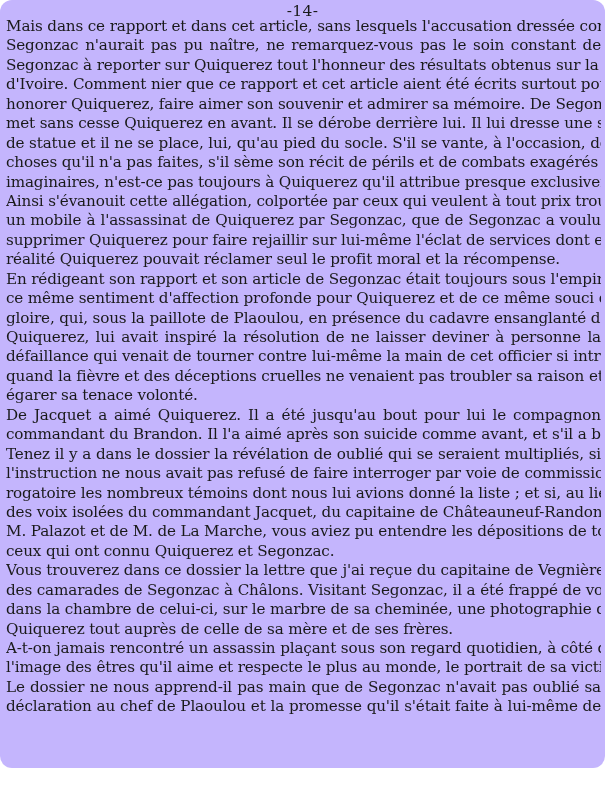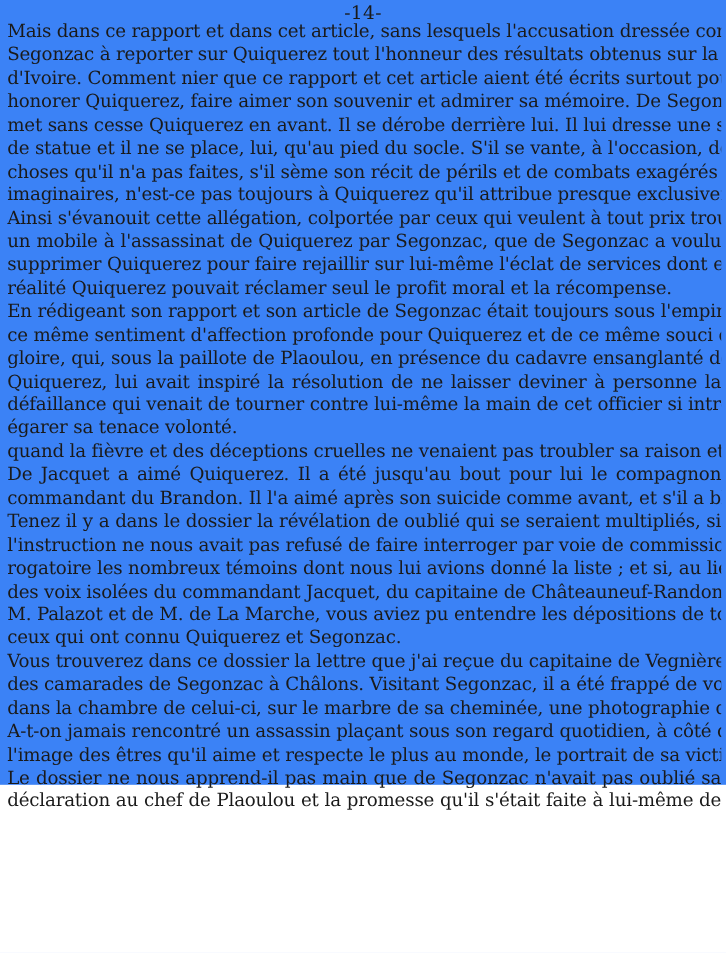--- a/index.html
+++ b/index.html
@@ -1,80 +1,82 @@
 <!DOCTYPE html>
 <html><head>
 <meta charset="utf-8">
 <style>
   html, body { margin: 0; padding: 0; background: #ffffff; }
   body {
     width: 605px; height: 794px; overflow: hidden; position: relative;
     font-family: "DejaVu Serif", "Liberation Serif", serif;
     color: #1a1a1a;
   }
-  .page { position: absolute; left: 0; top: 0; width: 605px; height: 654px; background: #3b82f6; }
+  .page { position: absolute; left: 0; top: 0; width: 605px; height: 768px; background: #c4b5fd; border-radius: 12px; }
   .page-number {
     position: absolute; top: 2px; left: 0; width: 605px; text-align: center;
     font-size: 15.5px; line-height: 18px; letter-spacing: 0.3px;
   }
   .body-text {
     position: absolute; top: 17px; left: 6px; width: 595px;
     font-size: 15.2px; line-height: 19.45px; letter-spacing: -0.15px;
   }
   .para { margin: 0; text-align: justify; text-align-last: left; }
   .line { display: block; text-align: justify; text-align-last: justify; white-space: nowrap; overflow: hidden; height: 19.45px; }
   .line.last { text-align-last: left; }
 </style>
 </head>
 <body>
 
 <div class="page">
   <div class="page-number">-14-</div>
   <div class="body-text" id="body-text">
       <div class="para">
         <span class="line">Mais dans ce rapport et dans cet article, sans lesquels l'accusation dressée contre</span>
+        <span class="line">Segonzac n'aurait pas pu naître, ne remarquez-vous pas le soin constant de</span>
         <span class="line">Segonzac à reporter sur Quiquerez tout l'honneur des résultats obtenus sur la côte</span>
         <span class="line">d'Ivoire. Comment nier que ce rapport et cet article aient été écrits surtout pour</span>
         <span class="line">honorer Quiquerez, faire aimer son souvenir et admirer sa mémoire. De Segonzac y</span>
         <span class="line">met sans cesse Quiquerez en avant. Il se dérobe derrière lui. Il lui dresse une sorte</span>
         <span class="line">de statue et il ne se place, lui, qu'au pied du socle. S'il se vante, à l'occasion, de</span>
         <span class="line">choses qu'il n'a pas faites, s'il sème son récit de périls et de combats exagérés ou</span>
         <span class="line">imaginaires, n'est-ce pas toujours à Quiquerez qu'il attribue presque exclusivement</span>
       </div>
       <div class="para">
         <span class="line">Ainsi s'évanouit cette allégation, colportée par ceux qui veulent à tout prix trouver</span>
         <span class="line">un mobile à l'assassinat de Quiquerez par Segonzac, que de Segonzac a voulu</span>
         <span class="line">supprimer Quiquerez pour faire rejaillir sur lui-même l'éclat de services dont en</span>
         <span class="line last">réalité Quiquerez pouvait réclamer seul le profit moral et la récompense.</span>
       </div>
       <div class="para">
         <span class="line">En rédigeant son rapport et son article de Segonzac était toujours sous l'empire de</span>
         <span class="line">ce même sentiment d'affection profonde pour Quiquerez et de ce même souci de sa</span>
         <span class="line">gloire, qui, sous la paillote de Plaoulou, en présence du cadavre ensanglanté de</span>
         <span class="line">Quiquerez, lui avait inspiré la résolution de ne laisser deviner à personne la</span>
         <span class="line">défaillance qui venait de tourner contre lui-même la main de cet officier si intrépide,</span>
+        <span class="line">quand la fièvre et des déceptions cruelles ne venaient pas troubler sa raison et</span>
         <span class="line last">égarer sa tenace volonté.</span>
-        <span class="line">quand la fièvre et des déceptions cruelles ne venaient pas troubler sa raison et</span>
       </div>
       <div class="para">
         <span class="line">De Jacquet a aimé Quiquerez. Il a été jusqu'au bout pour lui le compagnon</span>
         <span class="line">commandant du Brandon. Il l'a aimé après son suicide comme avant, et s'il a blessé</span>
       </div>
       <div class="para">
         <span class="line">Tenez il y a dans le dossier la révélation de oublié qui se seraient multipliés, si</span>
         <span class="line">l'instruction ne nous avait pas refusé de faire interroger par voie de commission</span>
         <span class="line">rogatoire les nombreux témoins dont nous lui avions donné la liste ; et si, au lieu</span>
         <span class="line">des voix isolées du commandant Jacquet, du capitaine de Châteauneuf-Randon, de</span>
         <span class="line">M. Palazot et de M. de La Marche, vous aviez pu entendre les dépositions de tous</span>
         <span class="line last">ceux qui ont connu Quiquerez et Segonzac.</span>
       </div>
       <div class="para">
         <span class="line">Vous trouverez dans ce dossier la lettre que j'ai reçue du capitaine de Vegnières, un</span>
         <span class="line">des camarades de Segonzac à Châlons. Visitant Segonzac, il a été frappé de voir</span>
         <span class="line">dans la chambre de celui-ci, sur le marbre de sa cheminée, une photographie de</span>
+        <span class="line last">Quiquerez tout auprès de celle de sa mère et de ses frères.</span>
       </div>
       <div class="para">
         <span class="line">A-t-on jamais rencontré un assassin plaçant sous son regard quotidien, à côté de</span>
         <span class="line last">l'image des êtres qu'il aime et respecte le plus au monde, le portrait de sa victime.</span>
       </div>
       <div class="para">
         <span class="line">Le dossier ne nous apprend-il pas main que de Segonzac n'avait pas oublié sa</span>
         <span class="line">déclaration au chef de Plaoulou et la promesse qu'il s'était faite à lui-même de</span>
       </div>
     </div>

